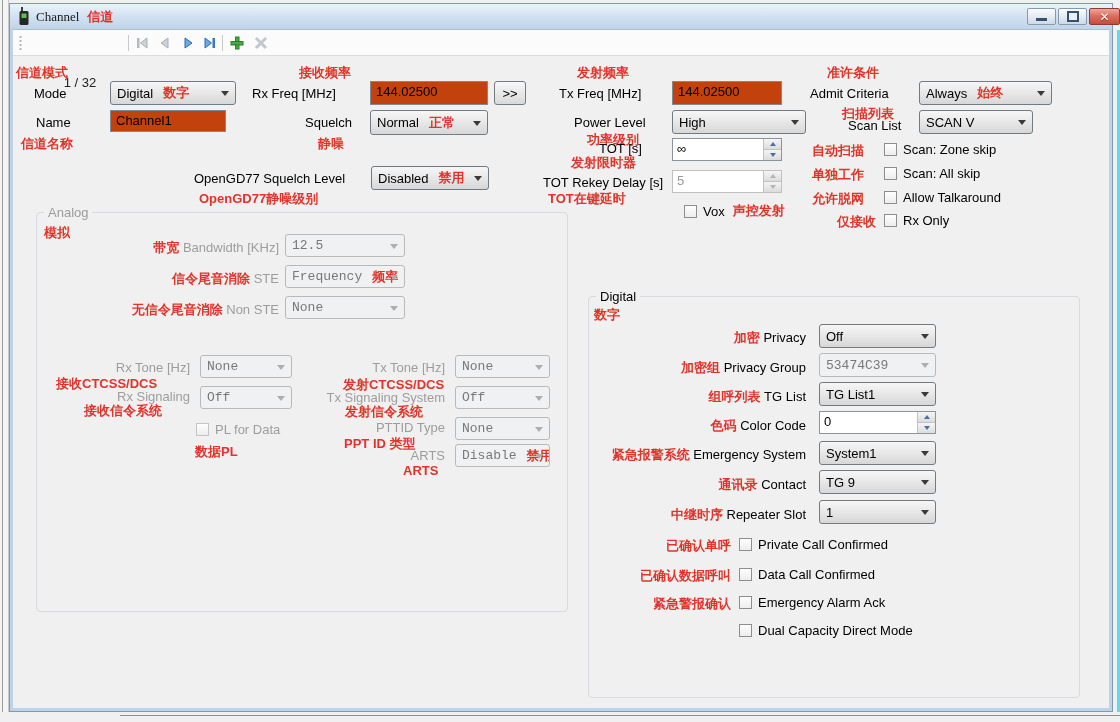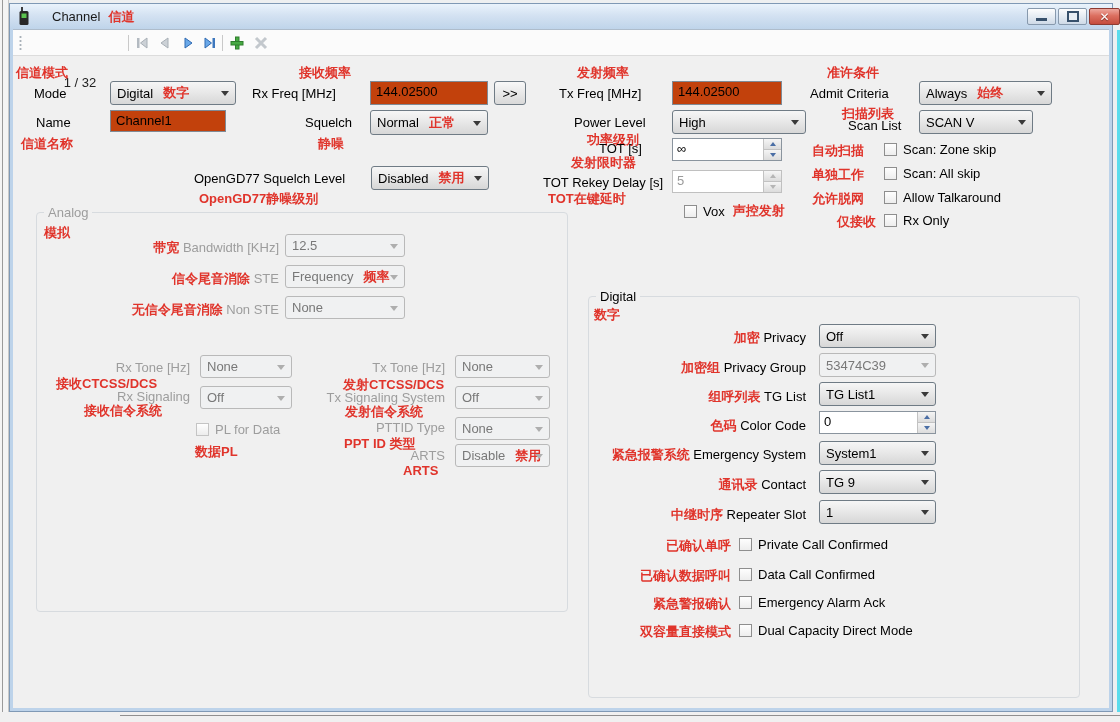--- a/index.html
+++ b/index.html
@@ -3,21 +3,21 @@
 <meta charset="utf-8">
 <style>
   html,body{margin:0;padding:0;}
   #screen{position:relative;width:1120px;height:722px;background:#eef0f1;overflow:hidden;
           font-family:"Liberation Sans","DejaVu Sans",sans-serif;font-size:13px;color:#000;}
   .abs{position:absolute;}
   
   .frame{left:9px;top:3px;width:1104px;height:709px;background:#bdd3ea;border:1px solid #7f99b5;box-sizing:border-box;}
   .titlebar{left:10px;top:4px;width:1102px;height:25px;
             background:linear-gradient(#eaf3fc,#d4e2f2 45%,#bfd4ea);display:flex;align-items:center;}
-  .title-en{margin-left:42px;color:#1a1a1a;}
+  .title-en{margin-left:26px;color:#1a1a1a;font-family:Liberation Serif, serif;}
   .title-cn{margin-left:8px;color:var(--red);font-weight:bold;}
   .client{left:13px;top:29px;width:1096px;height:679px;background:#f0f0f0;border-top:1px solid #aebccb;box-sizing:border-box;}
   .toolbar{left:13px;top:30px;width:1096px;height:26px;background:#fbfbfb;border-bottom:1px solid #dcdcdc;box-sizing:border-box;}
   .gutter{left:0;top:0;width:9px;height:722px;background:#f4f4f4;border-right:1px solid #c8c8c8;box-sizing:border-box;}
   .gutter-line{left:2px;top:0;width:1px;height:722px;background:#9a9a9a;}
   .cyan-edge{left:1117px;top:30px;width:3px;height:682px;background:#5cdcec;}
   .bottom-strip{left:0;top:712px;width:1120px;height:10px;background:#f0f0f0;}
   .bottom-line{left:120px;top:715px;width:1000px;height:1px;background:#8f8f8f;}
   
   .winbtn{top:8px;height:17px;border-radius:2px;box-sizing:border-box;display:flex;align-items:center;justify-content:center;}
@@ -37,21 +37,21 @@
   .red{color:var(--red);font-weight:bold;}
   .gry{color:var(--gry);}
   .rt{text-align:right;}
   
   .combo{position:absolute;height:24px;box-sizing:border-box;border:1px solid #6f7b85;border-radius:3px;
          background:linear-gradient(#f6f6f6,#e9e9e9 45%,#d7d7d7);display:flex;align-items:center;
          padding:0 16px 0 6px;white-space:nowrap;overflow:hidden;}
   .combo .cvcn{margin-left:10px;}
   .combo .arr{position:absolute;right:6px;top:50%;margin-top:-2px;width:0;height:0;
               border-left:4px solid transparent;border-right:4px solid transparent;border-top:5px solid #3a3a3a;}
-  .combo.dis{border-color:#b9b9b9;background:#f0f1f2;color:#787878;}
+  .combo.dis{border-color:#b9b9b9;background:#f0f1f2;color:#787878;font-family:Liberation Mono, monospace;}
   .combo.dis .arr{border-top-color:#aeaeae;}
   .txt{position:absolute;box-sizing:border-box;background:#c2410c;border:1px solid #808a95;padding:2px 5px;white-space:nowrap;}
   .btn{position:absolute;box-sizing:border-box;border:1px solid #6f7b85;border-radius:3px;
        background:linear-gradient(#f8f8f8,#eaeaea 45%,#d9d9d9);display:flex;align-items:center;justify-content:center;}
   .spin{position:absolute;box-sizing:border-box;background:#fff;border:1px solid #8a949e;display:flex;}
   .spin .sv{flex:1;padding:2px 4px;}
   .spin.dis{border-color:#c0c0c0;}
   .spin.dis .sv{color:#9a9a9a;}
   .spbtns{width:17px;display:flex;flex-direction:column;border-left:1px solid #c2c2c2;}
   .spb{flex:1;background:linear-gradient(#f5f5f5,#dcdcdc);display:flex;align-items:center;justify-content:center;}
@@ -415,21 +415,20 @@
     <span class="box"></span>
     <span class="cl">Data Call Confirmed</span>
   </div>
 
   <div class="lbl red rt" style="left:431px;top:595px;width:300px">紧急警报确认</div>
   <div class="chkrow" style="left:739px;top:595px">
     <span class="box"></span>
     <span class="cl">Emergency Alarm Ack</span>
   </div>
 
-  <div class="lbl red rt" style="left:431px;top:623px;width:300px">双容量直接模式</div>
   <div class="chkrow" style="left:739px;top:623px">
     <span class="box"></span>
     <span class="cl">Dual Capacity Direct Mode</span>
   </div>
 
   <div class="abs gutter"></div>
   <div class="abs gutter-line"></div>
   <div class="abs cyan-edge"></div>
   <div class="abs bottom-strip"></div>
   <div class="abs bottom-line"></div>

